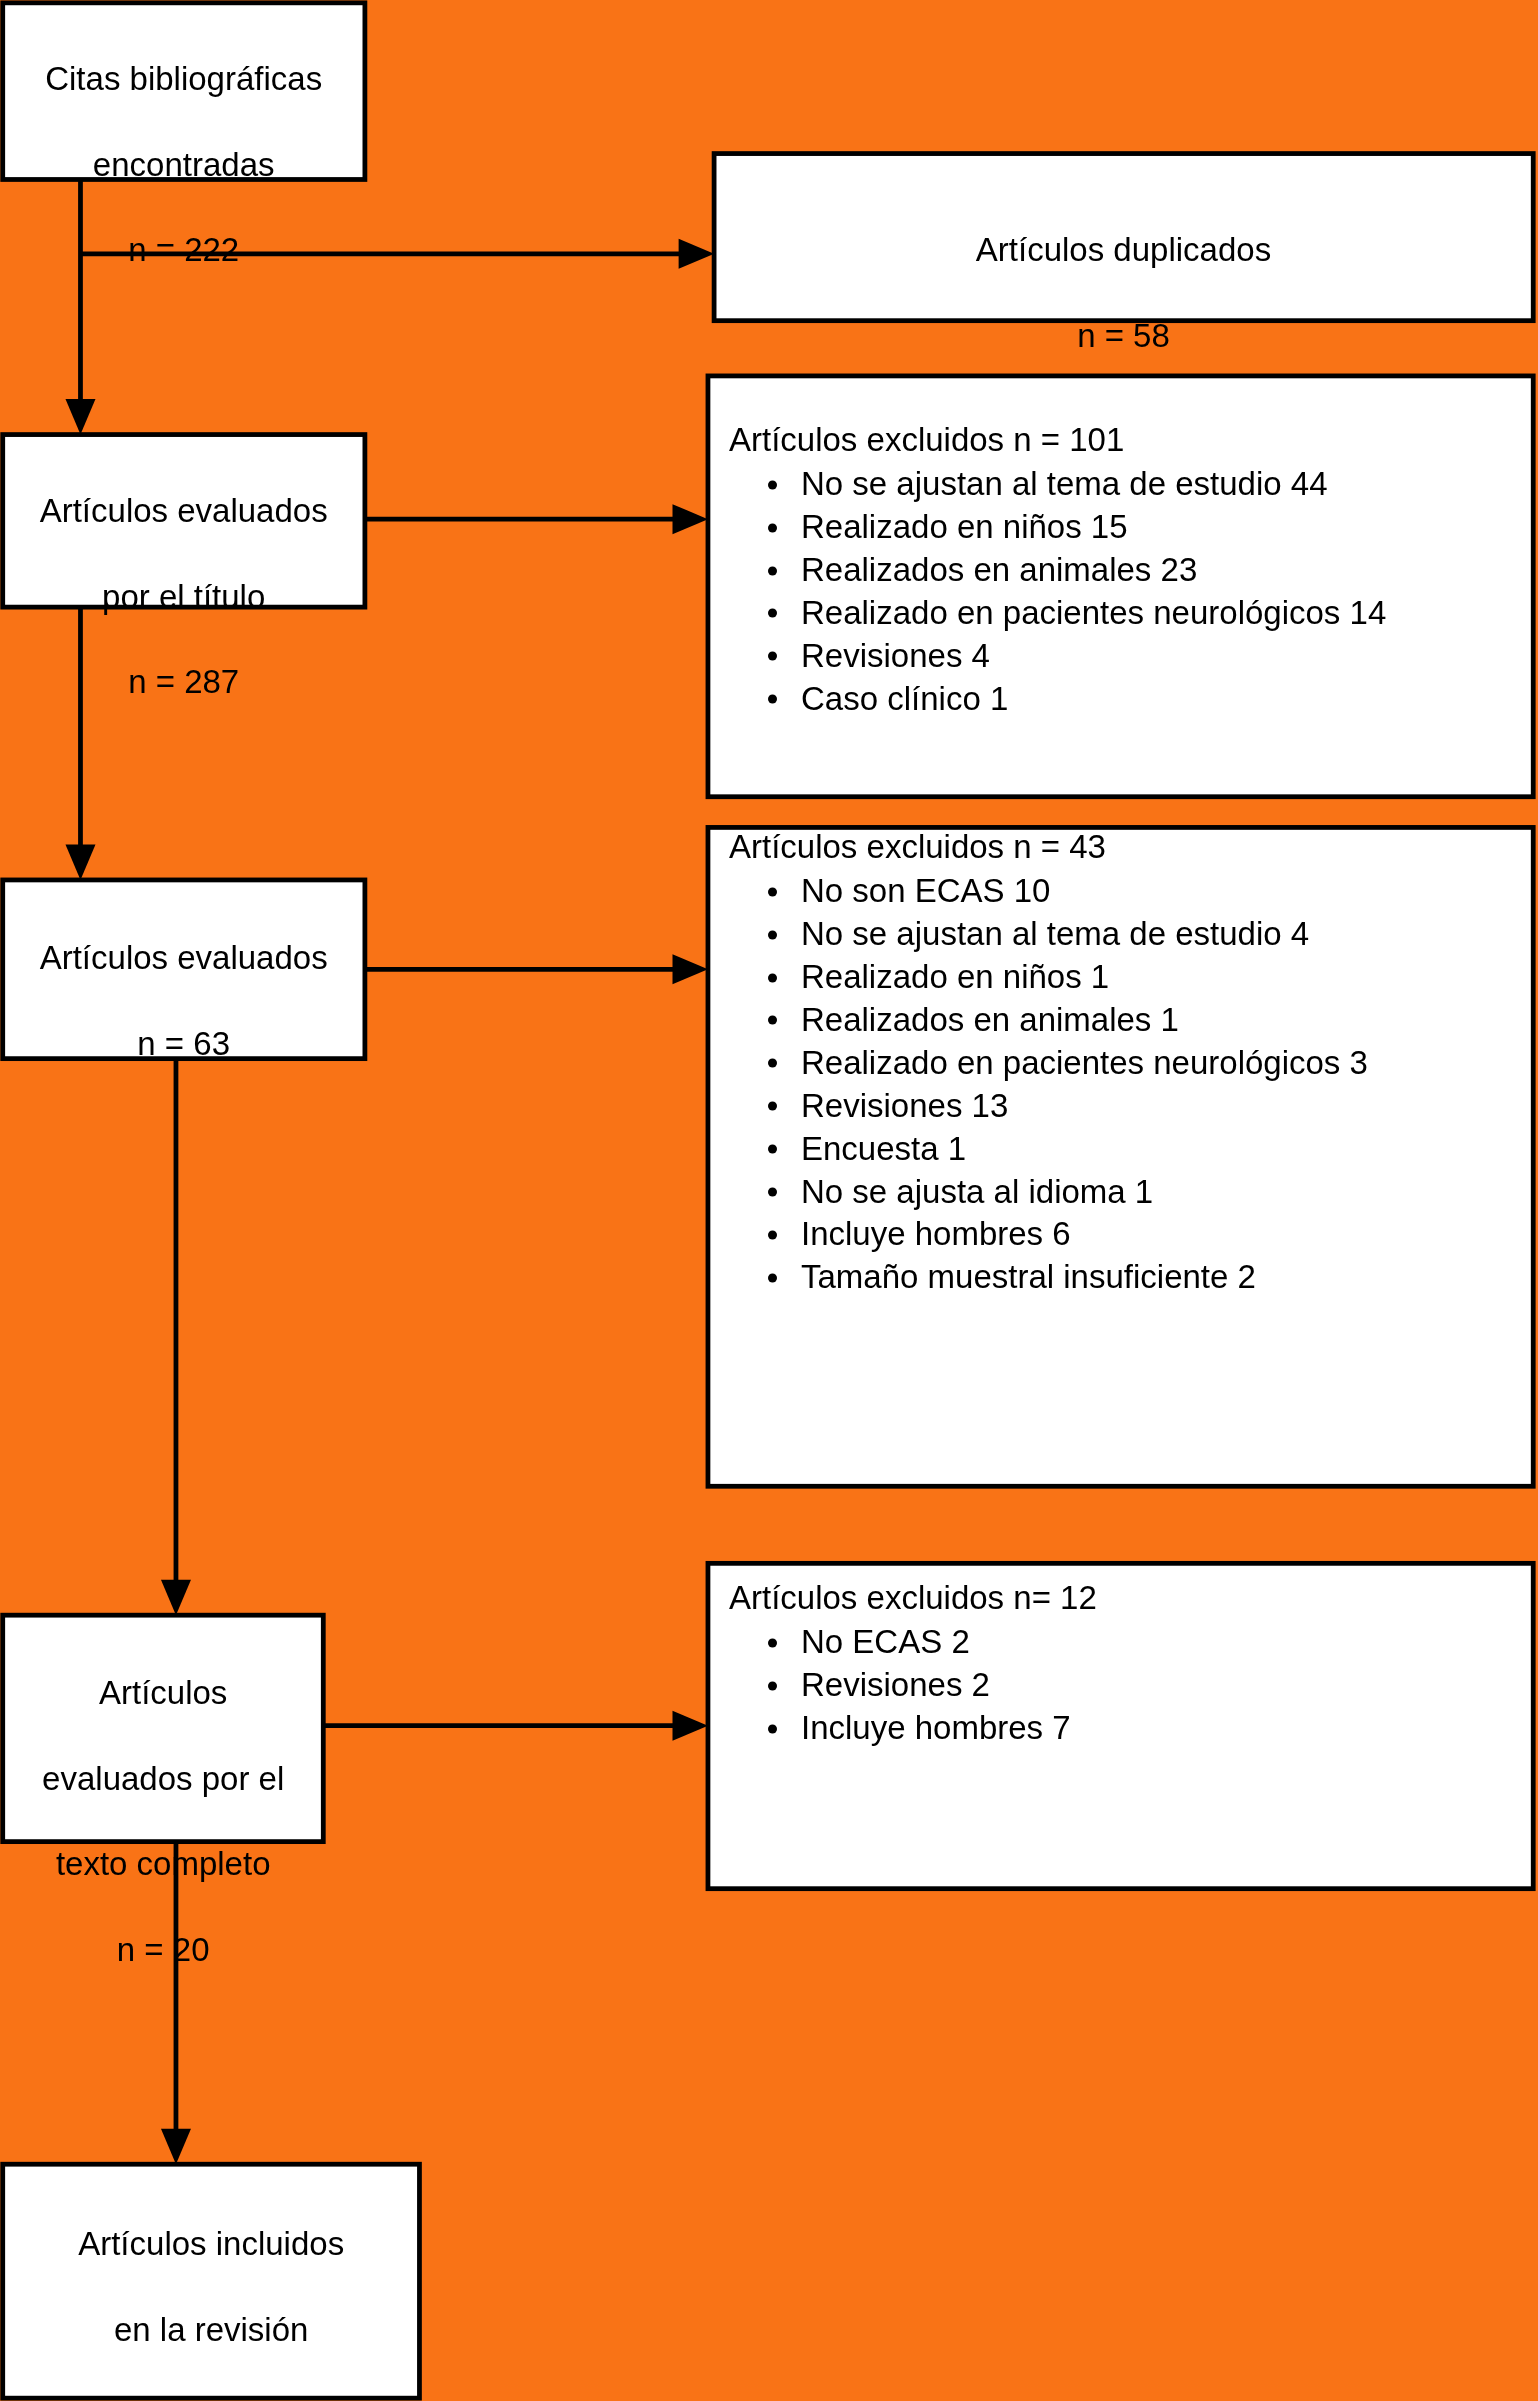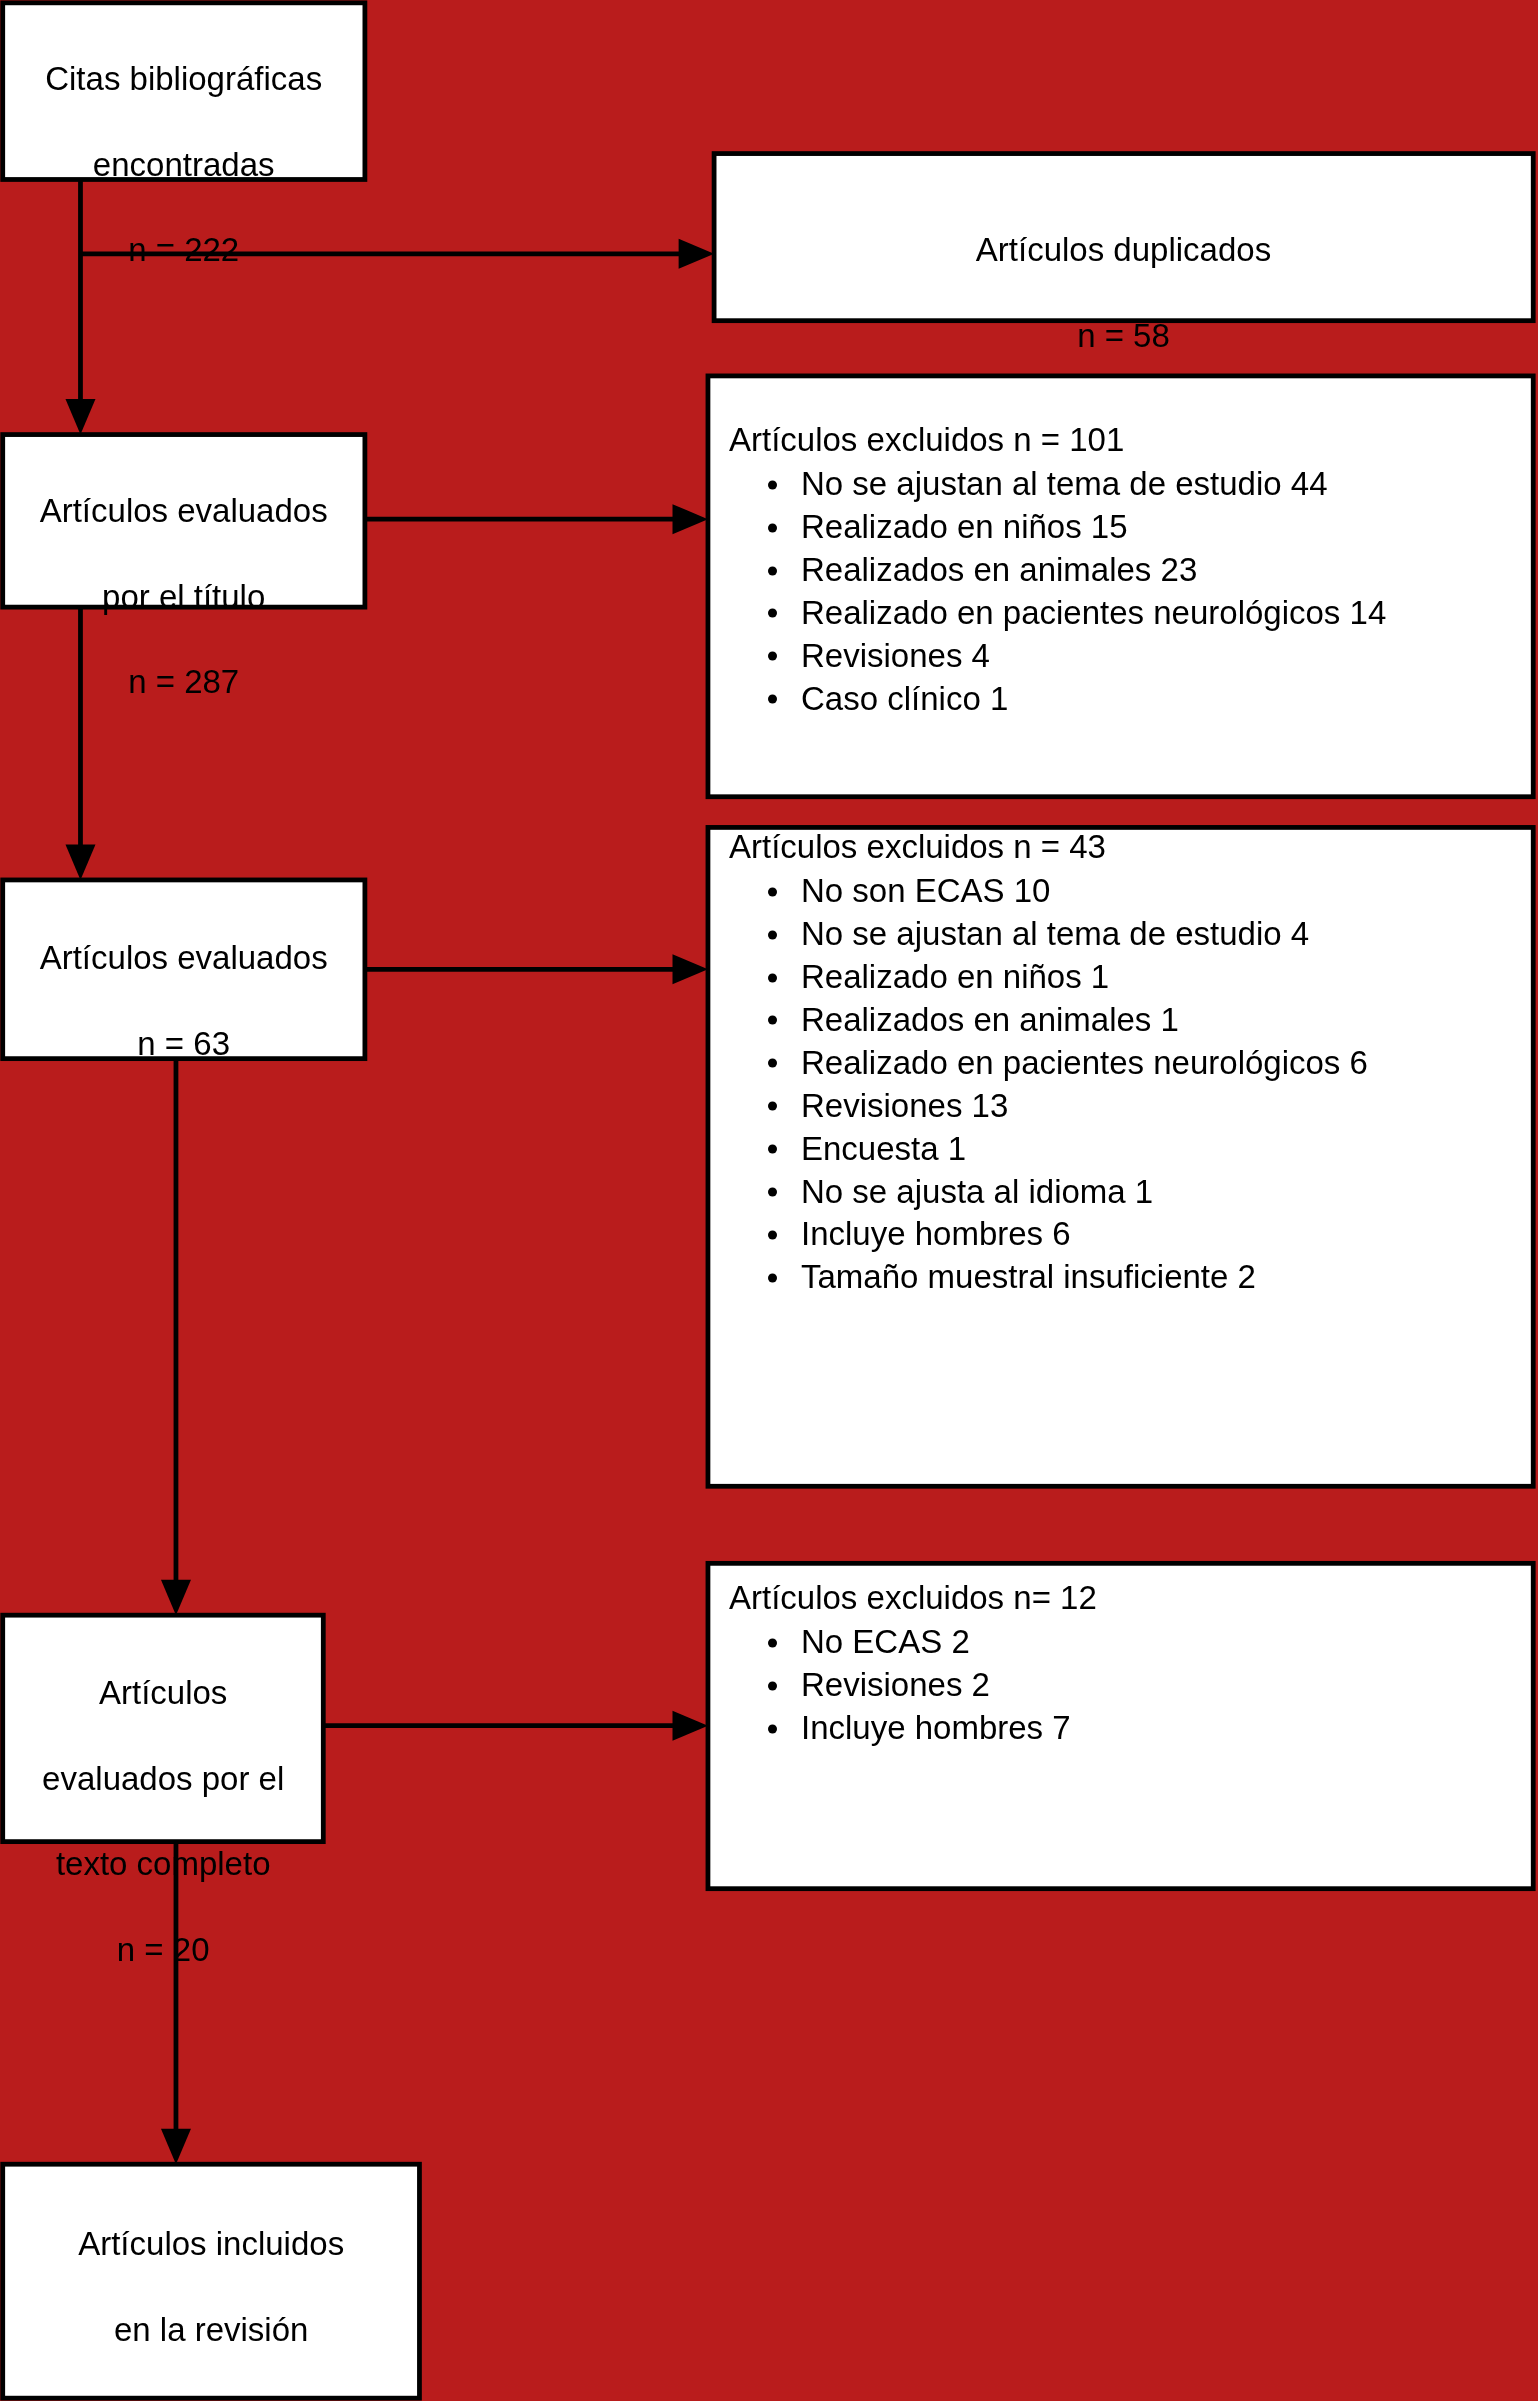--- a/index.html
+++ b/index.html
@@ -11,21 +11,21 @@
     width: 1538px;
     height: 2401px;
     font-family: "Liberation Sans", sans-serif;
     color: #000000;
     overflow: hidden;
   }
   #flow-root {
     position: relative;
     width: 1538px;
     height: 2401px;
-    background: #b91c1c;
+    background: #f97316;
   }
   svg.flow-canvas {
     position: absolute;
     top: 0;
     left: 0;
     width: 1538px;
     height: 2401px;
     display: block;
   }
   .box-rect {
@@ -184,21 +184,21 @@
     </ul>
   </div>
 
   <div class="excl-block" style="left:729px; top:826px; width:798px;">
     <span class="excl-title">Artículos excluidos n = 43</span>
     <ul class="excl-list">
       <li><span class="bullet-dot"></span><span>No son ECAS 10</span></li>
       <li><span class="bullet-dot"></span><span>No se ajustan al tema de estudio 4</span></li>
       <li><span class="bullet-dot"></span><span>Realizado en niños 1</span></li>
       <li><span class="bullet-dot"></span><span>Realizados en animales 1</span></li>
-      <li><span class="bullet-dot"></span><span>Realizado en pacientes neurológicos 6</span></li>
+      <li><span class="bullet-dot"></span><span>Realizado en pacientes neurológicos 3</span></li>
       <li><span class="bullet-dot"></span><span>Revisiones 13</span></li>
       <li><span class="bullet-dot"></span><span>Encuesta 1</span></li>
       <li><span class="bullet-dot"></span><span>No se ajusta al idioma 1</span></li>
       <li><span class="bullet-dot"></span><span>Incluye hombres 6</span></li>
       <li><span class="bullet-dot"></span><span>Tamaño muestral insuficiente 2</span></li>
     </ul>
   </div>
 
   <div class="excl-block" style="left:729px; top:1577px; width:798px;">
     <span class="excl-title">Artículos excluidos n= 12</span>

